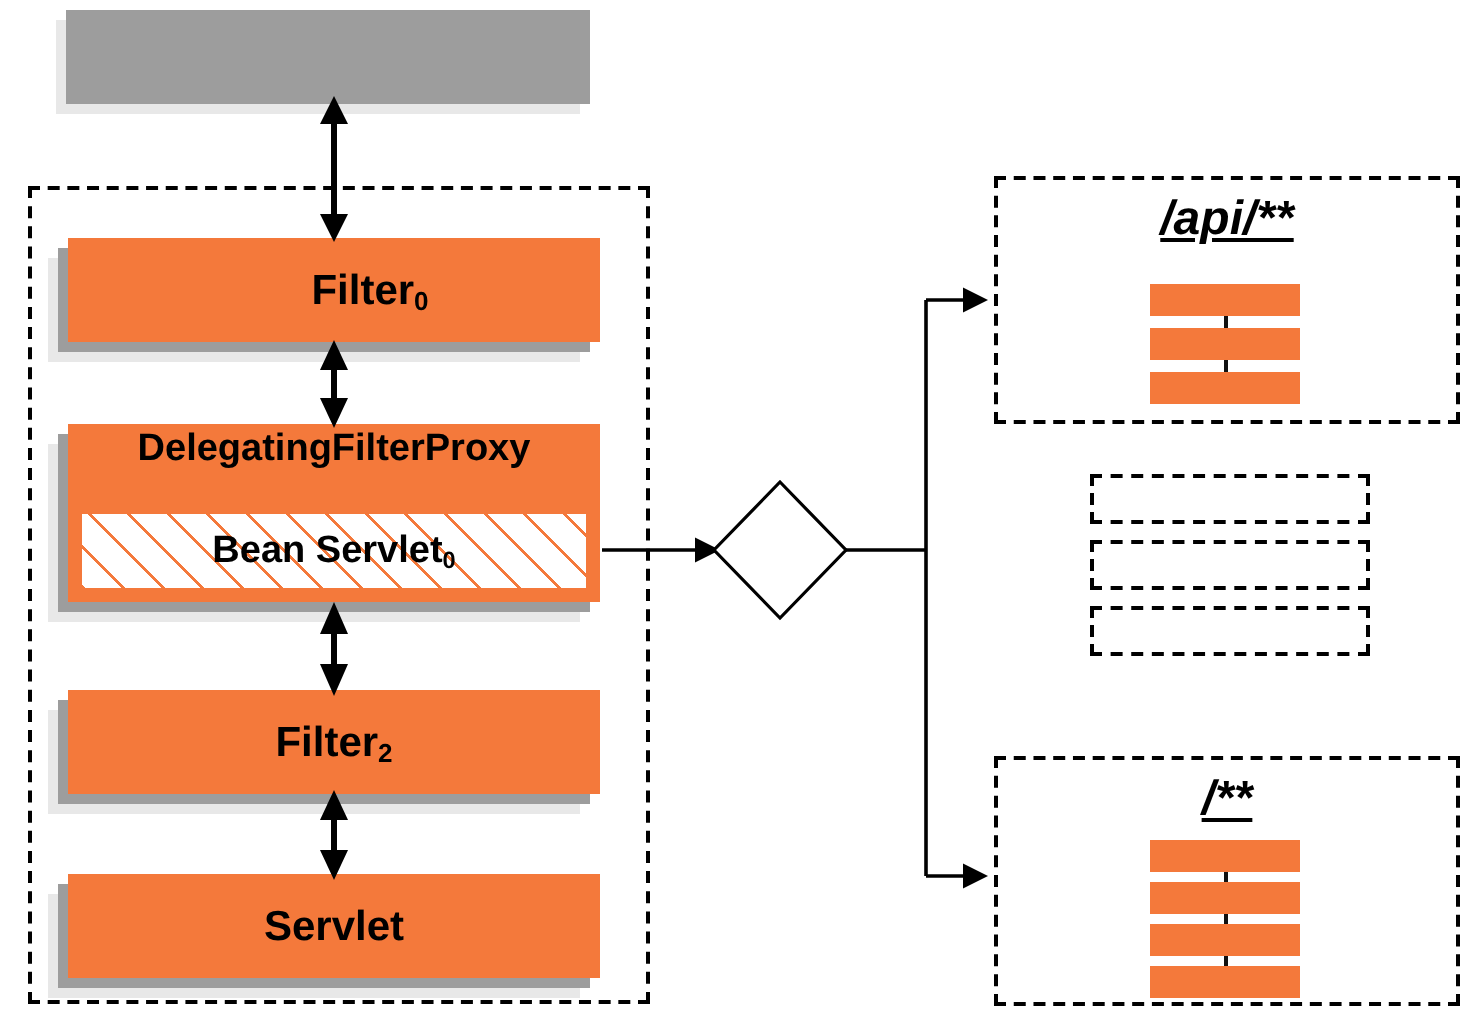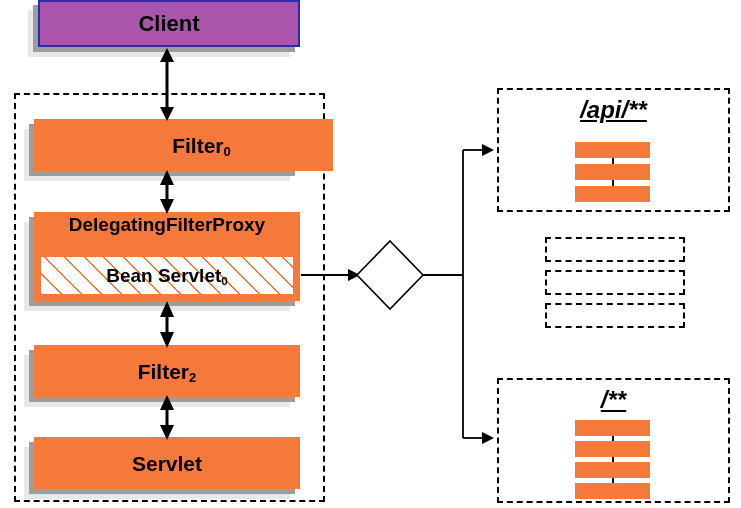--- a/index.html
+++ b/index.html
@@ -130,29 +130,26 @@
     pointer-events: none;
   }
 </style>
 </head>
 <body>
 
 <div id="canvas">
 
   <div class="abs shadow-far" style="left:28px;  top:10px;  width:262px; height:47px;"></div>
   <div class="abs shadow-near" style="left:33px;  top:5px;   width:262px; height:47px;"></div>
-  <div class="abs box box-purple" style="left:38px; top:0px; width:262px; height:47px; font-size:22px;">
-    <span>Client</span>
-  </div>
 
   <div class="abs dashed" style="left:14px; top:93px; width:311px; height:409px;"></div>
 
   <div class="abs shadow-far" style="left:24px; top:129px; width:266px; height:52px;"></div>
   <div class="abs shadow-near" style="left:29px; top:124px; width:266px; height:52px;"></div>
-  <div class="abs box box-orange" style="left:34px; top:119px; width:299px; height:52px; font-size:21px;padding-left:36px;">
+  <div class="abs box box-orange" style="left:34px; top:119px; width:266px; height:52px; font-size:21px;padding-left:36px;">
     <span><span>Filter</span><sub>0</sub></span>
   </div>
 
   <div class="abs shadow-far" style="left:24px; top:222px; width:266px; height:89px;"></div>
   <div class="abs shadow-near" style="left:29px; top:217px; width:266px; height:89px;"></div>
   <div class="abs dfp" style="left:34px; top:212px; width:266px; height:89px;">
     <div class="dfp-title">DelegatingFilterProxy</div>
     <div class="hatch">
       <span class="hatch-label"><span>Bean Servlet</span><sub>0</sub></span>
     </div>

